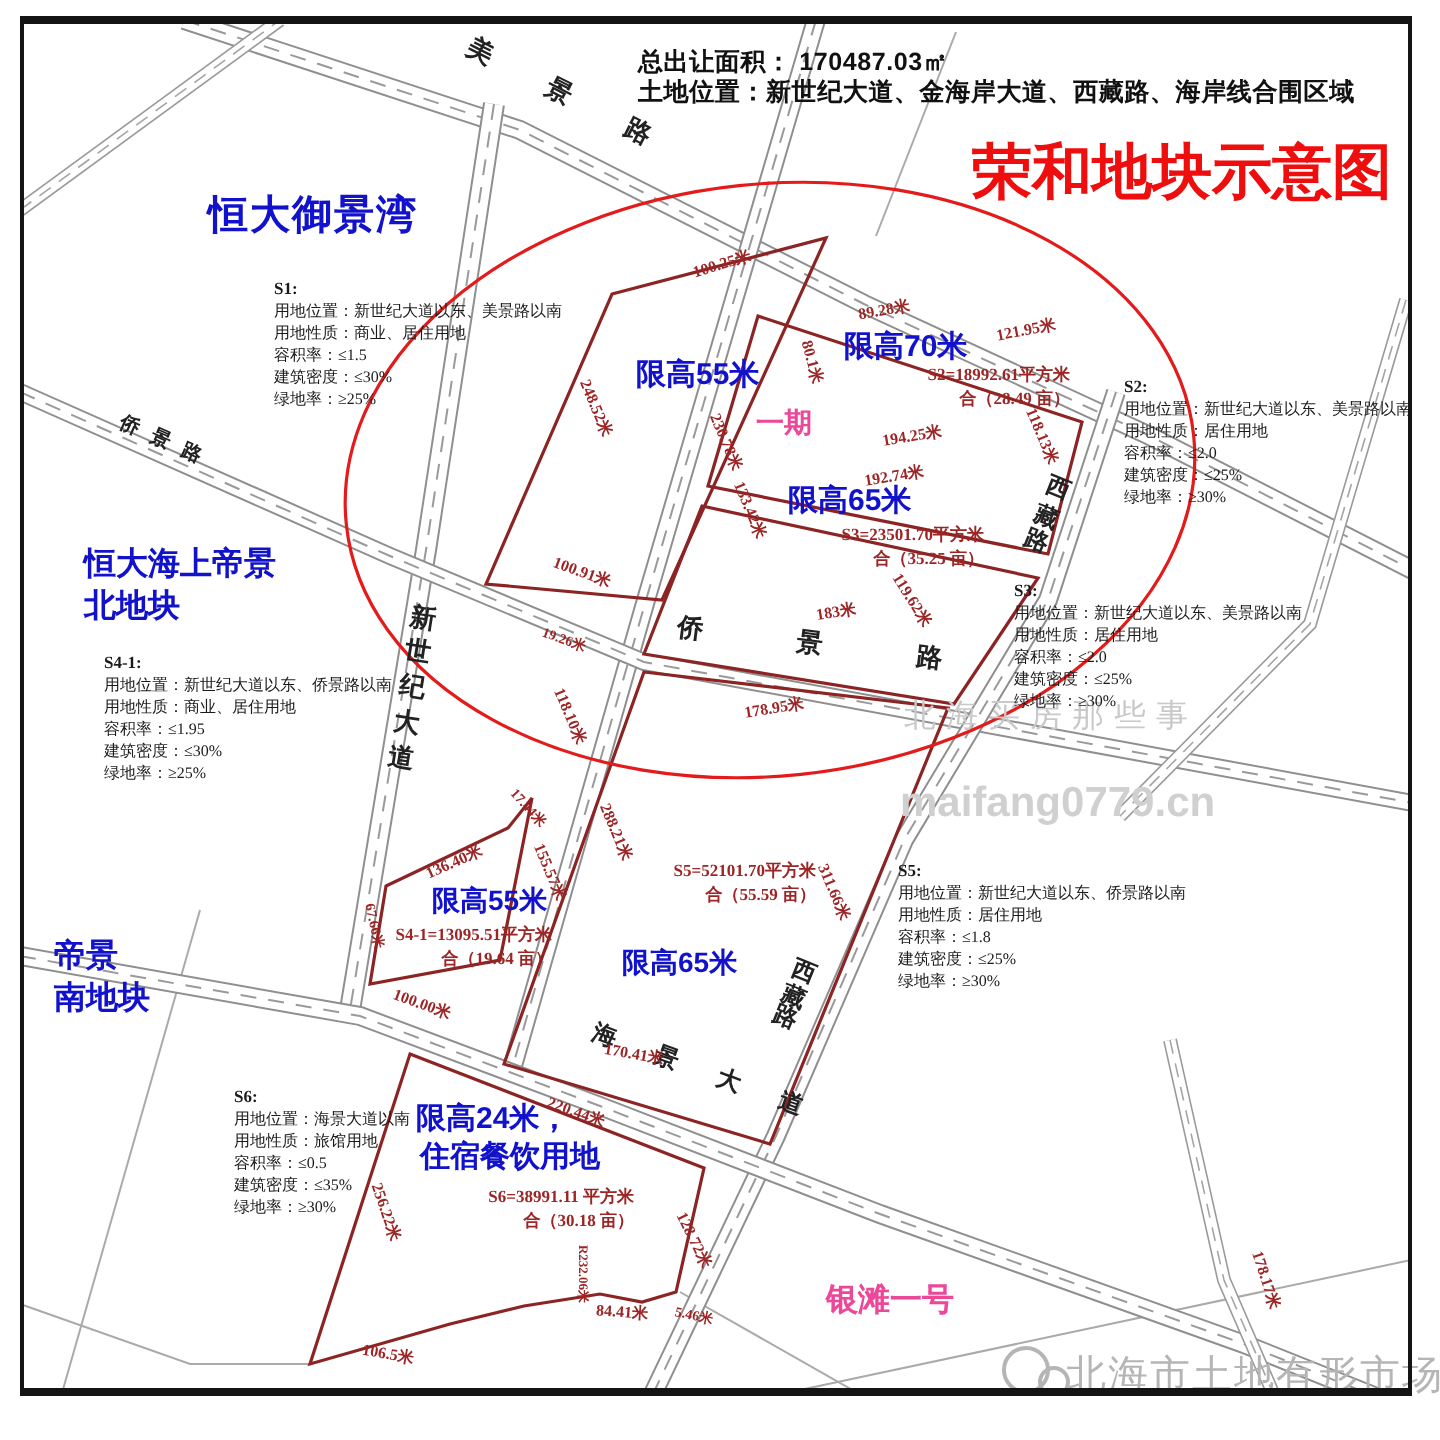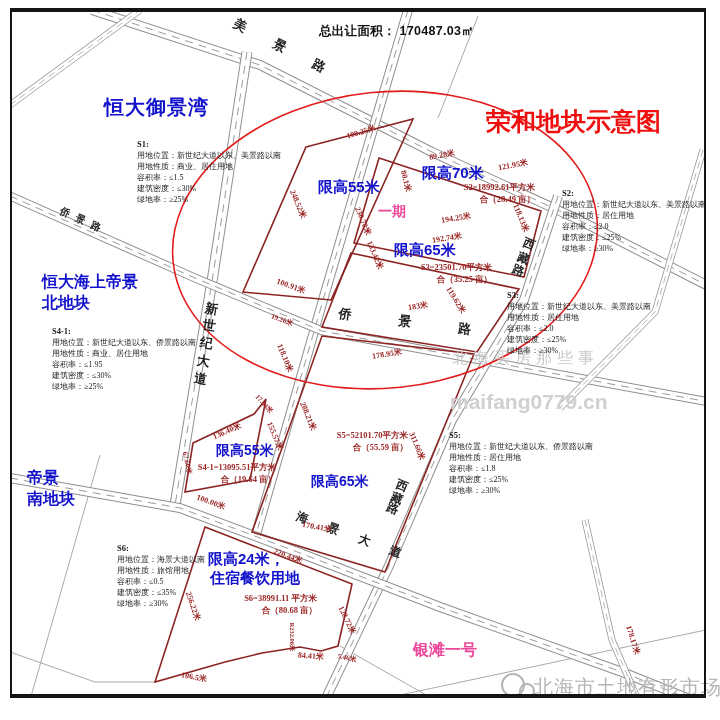--- a/index.html
+++ b/index.html
@@ -3,21 +3,21 @@
 <meta charset="utf-8">
 <style>
   html,body{margin:0;padding:0;background:#ffffff;}
   .stage{position:relative;width:720px;height:720px;background:#ffffff;overflow:hidden;
          font-family:"Liberation Serif", serif;}
   .stage svg{position:absolute;left:0;top:0;z-index:1;}
   .frame{position:absolute;left:10px;top:8px;width:696px;height:690px;box-sizing:border-box;
          border:2px solid #141414;border-top-width:4px;border-bottom-width:4px;z-index:9;pointer-events:none;}
   .txt{position:absolute;z-index:5;white-space:nowrap;}
   .hdr{font-family:"Liberation Sans", sans-serif;font-weight:bold;color:#111;font-size:12.5px;line-height:15px;letter-spacing:.3px;}
-  .map-title{font-family:Liberation Mono, monospace;font-weight:bold;color:#ee0e0e;font-size:25px;margin-top:39px;}
+  .map-title{font-family:Liberation Mono, monospace;font-weight:bold;color:#ee0e0e;font-size:30px;}
   .blue{font-family:"Liberation Sans", sans-serif;font-weight:bold;color:#1212cc;}
   .redlbl{font-family:"Liberation Sans", sans-serif;font-weight:bold;color:#ec4899;}
   .phase{background:#ffffff;padding:0 2px;}
   .info{font-size:8px;line-height:11px;color:#1a1a1a;z-index:5;position:absolute;white-space:nowrap;}
   .info div{white-space:nowrap;}
   .info .info-id{font-weight:bold;font-size:8.5px;}
   .val{position:absolute;z-index:5;text-align:right;color:#9c2525;font-weight:bold;
        font-size:8.5px;line-height:12px;white-space:nowrap;}
   .dim{position:absolute;z-index:4;color:#9c2525;font-weight:bold;font-size:8px;
        transform:translate(-50%,-50%) rotate(var(--r,0deg));white-space:nowrap;}
@@ -104,20 +104,21 @@
       <ellipse cx="385" cy="240" rx="213" ry="148" transform="rotate(-6 385 240)" stroke="#e31b1b" stroke-width="1.6" fill="none"></ellipse>
 
       <g stroke="#b5b5b5" stroke-width="2" fill="none">
         <circle cx="513" cy="685" r="11"></circle>
         <circle cx="527" cy="691" r="7"></circle>
       </g>
     </g>
   </svg>
 
   <div class="txt hdr" style="left:319px;top:24px">总出让面积：  170487.03㎡</div>
+  <div class="txt hdr" style="left:319px;top:39px">土地位置：新世纪大道、金海岸大道、西藏路、海岸线合围区域</div>
   <div class="txt map-title" style="left:486px;top:66px">荣和地块示意图</div>
 
   <div class="txt blue" style="left:104px;top:94px;font-size:20px;letter-spacing:1px">恒大御景湾</div>
   <div class="txt blue" style="left:318px;top:178px;font-size:15px">限高55米</div>
   <div class="txt blue" style="left:422px;top:164px;font-size:15px">限高70米</div>
   <div class="txt blue" style="left:394px;top:241px;font-size:15px">限高65米</div>
   <div class="txt blue" style="left:42px;top:272px;font-size:16px">恒大海上帝景</div>
   <div class="txt blue" style="left:42px;top:293px;font-size:16px">北地块</div>
   <div class="txt blue" style="left:216px;top:442px;font-size:14px">限高55米</div>
   <div class="txt blue" style="left:311px;top:473px;font-size:14px">限高65米</div>
@@ -189,21 +190,21 @@
   <div class="val" style="left:188px;top:461px;width:88px">
     <div>S4-1=13095.51平方米</div>
     <div>合（19.64 亩）</div>
   </div>
   <div class="val" style="left:318px;top:429px;width:90px">
     <div>S5=52101.70平方米</div>
     <div>合（55.59 亩）</div>
   </div>
   <div class="val" style="left:225px;top:592px;width:92px">
     <div>S6=38991.11 平方米</div>
-    <div>合（80.68 亩）</div>
+    <div>合（30.18 亩）</div>
   </div>
 
   <div class="roadlbl" style="left:228px;top:40px;font-size:13px;letter-spacing:14px;transform:rotate(27deg)">美 景 路</div>
   <div class="roadlbl vroad" style="left:198px;top:290px;font-size:13px;letter-spacing:18px;transform:rotate(9deg)">新世纪大道</div>
   <div class="roadlbl" style="left:58px;top:214px;font-size:10px;letter-spacing:7px;transform:rotate(24deg)">侨景路</div>
   <div class="roadlbl" style="left:338px;top:314px;font-size:13px;letter-spacing:22px;transform:rotate(7deg)">侨 景 路</div>
   <div class="roadlbl vroad" style="left:518px;top:228px;font-size:12px;letter-spacing:14px;transform:rotate(22deg)">西藏路</div>
   <div class="roadlbl vroad" style="left:392px;top:470px;font-size:12px;letter-spacing:12px;transform:rotate(22deg)">西藏路</div>
   <div class="roadlbl" style="left:293px;top:528px;font-size:12px;letter-spacing:9px;transform:rotate(20deg)">海 景 大 道</div>
 

